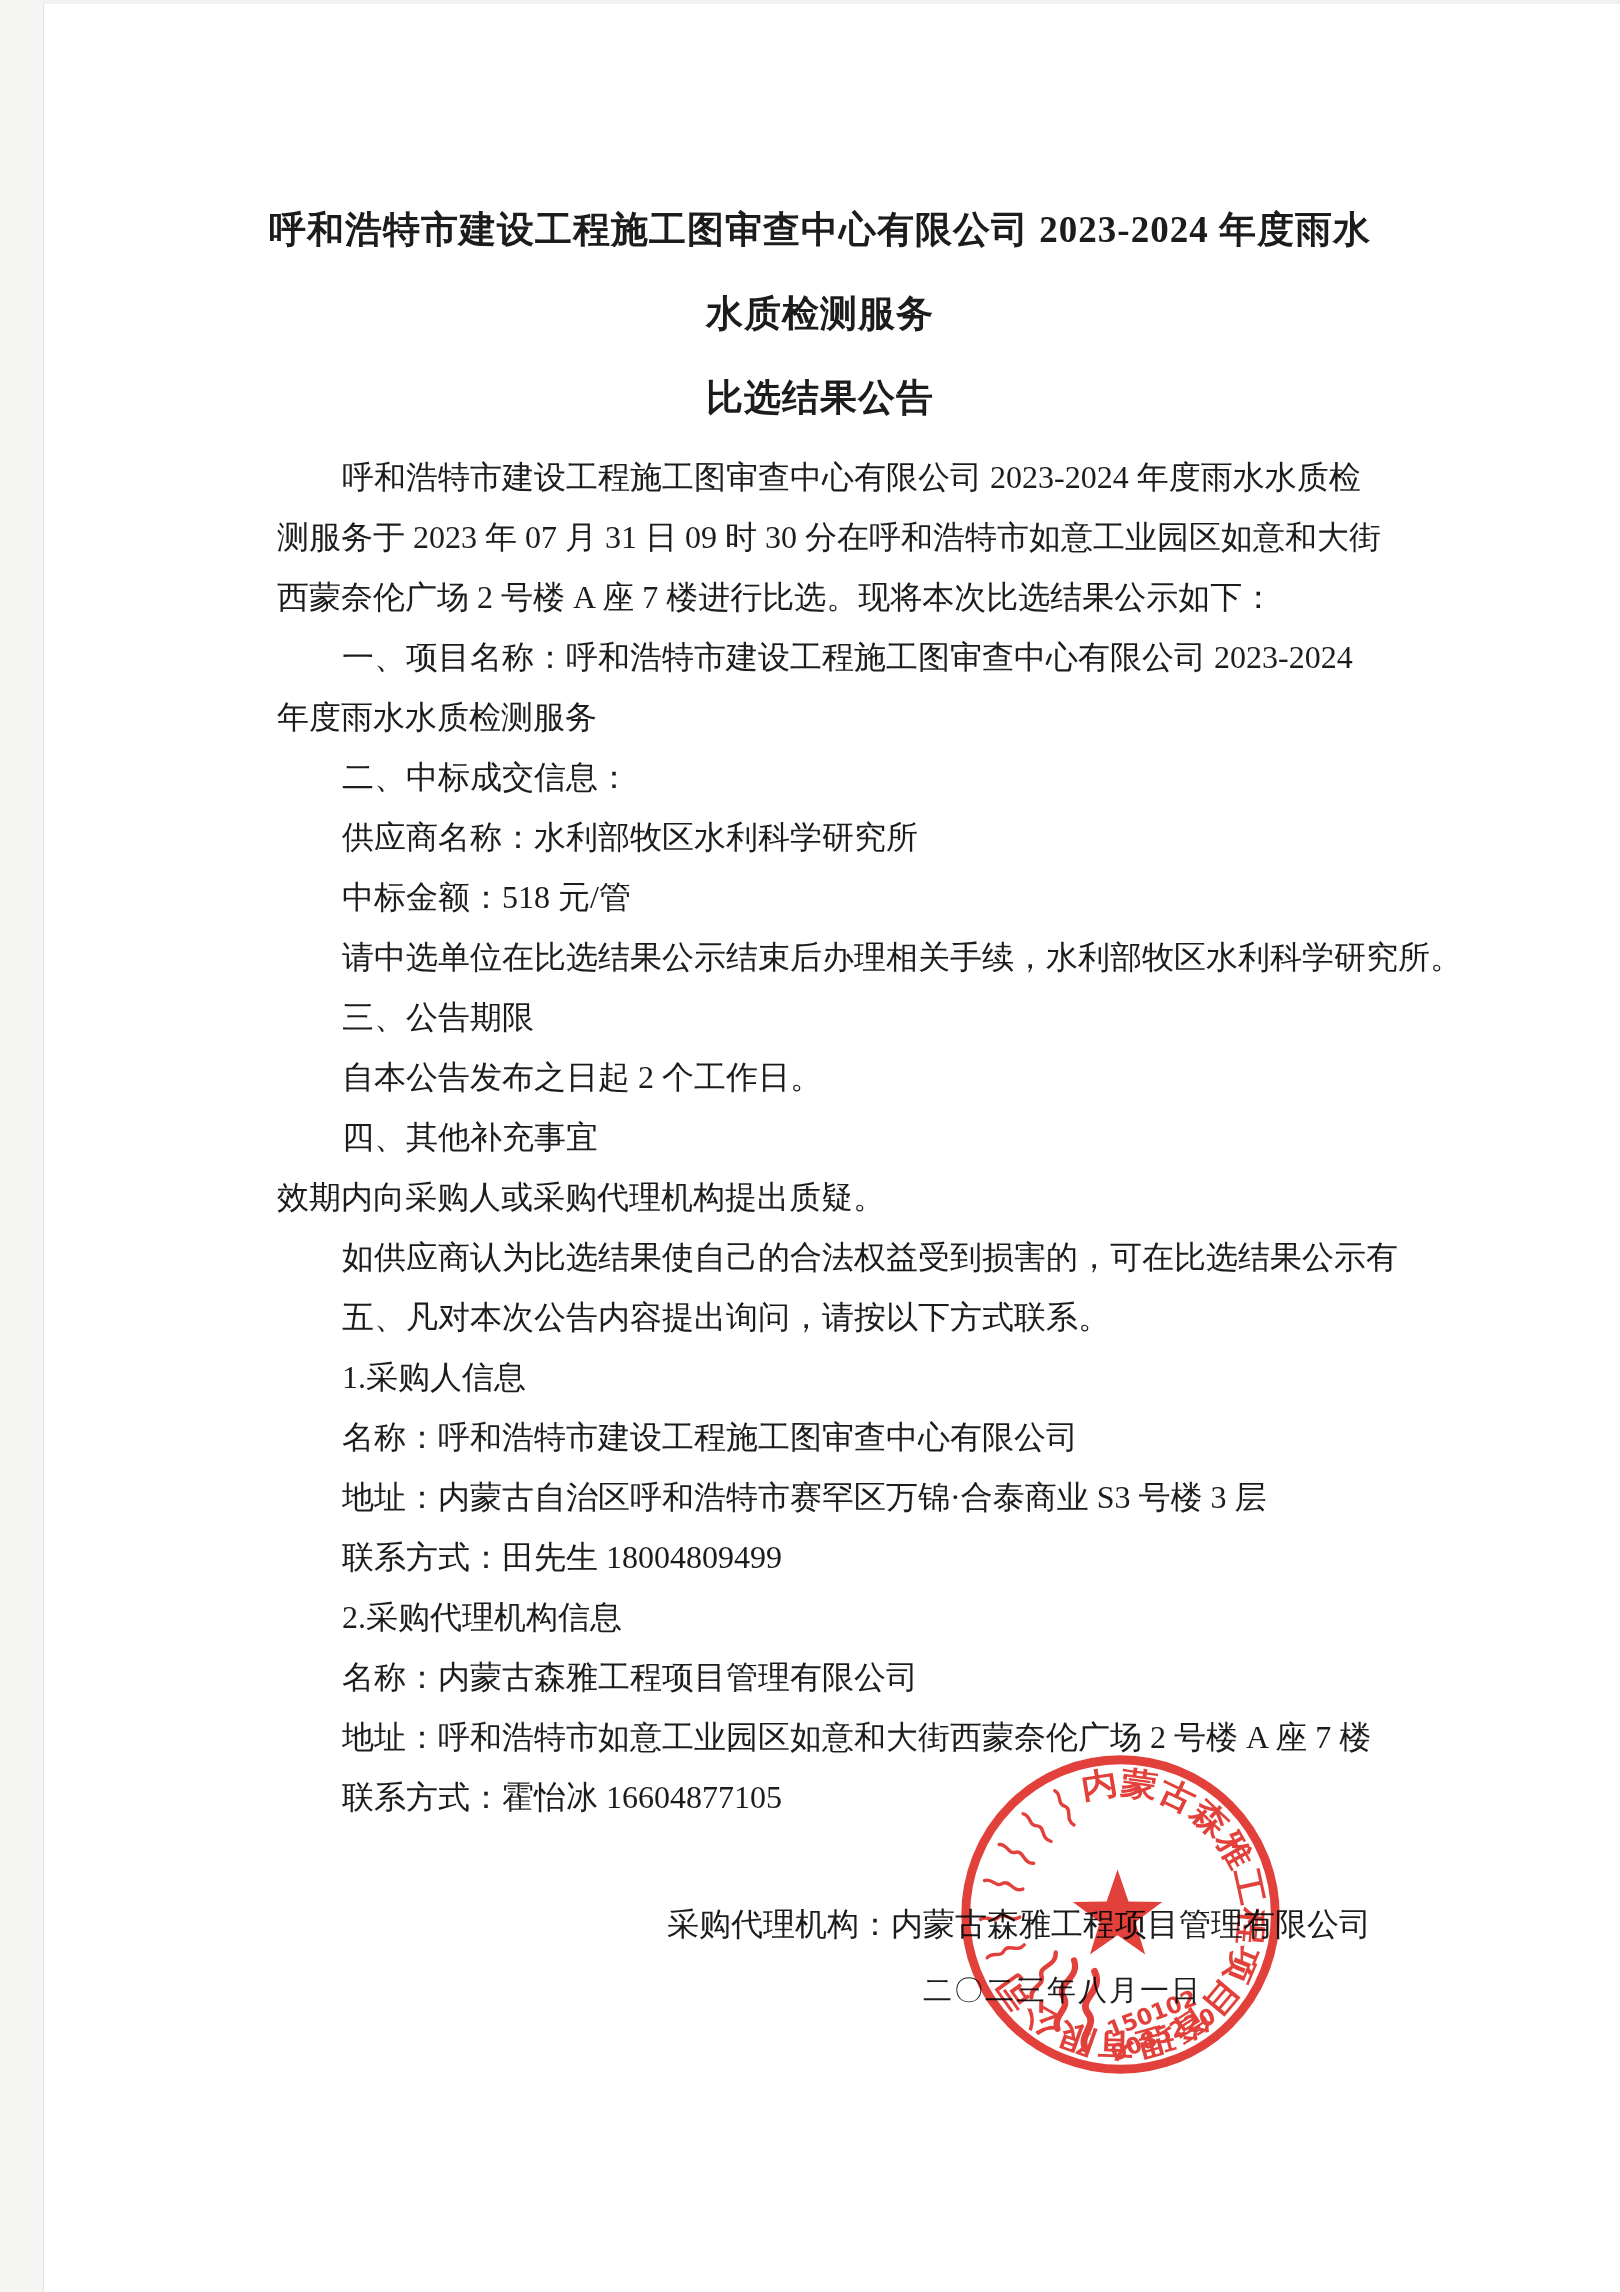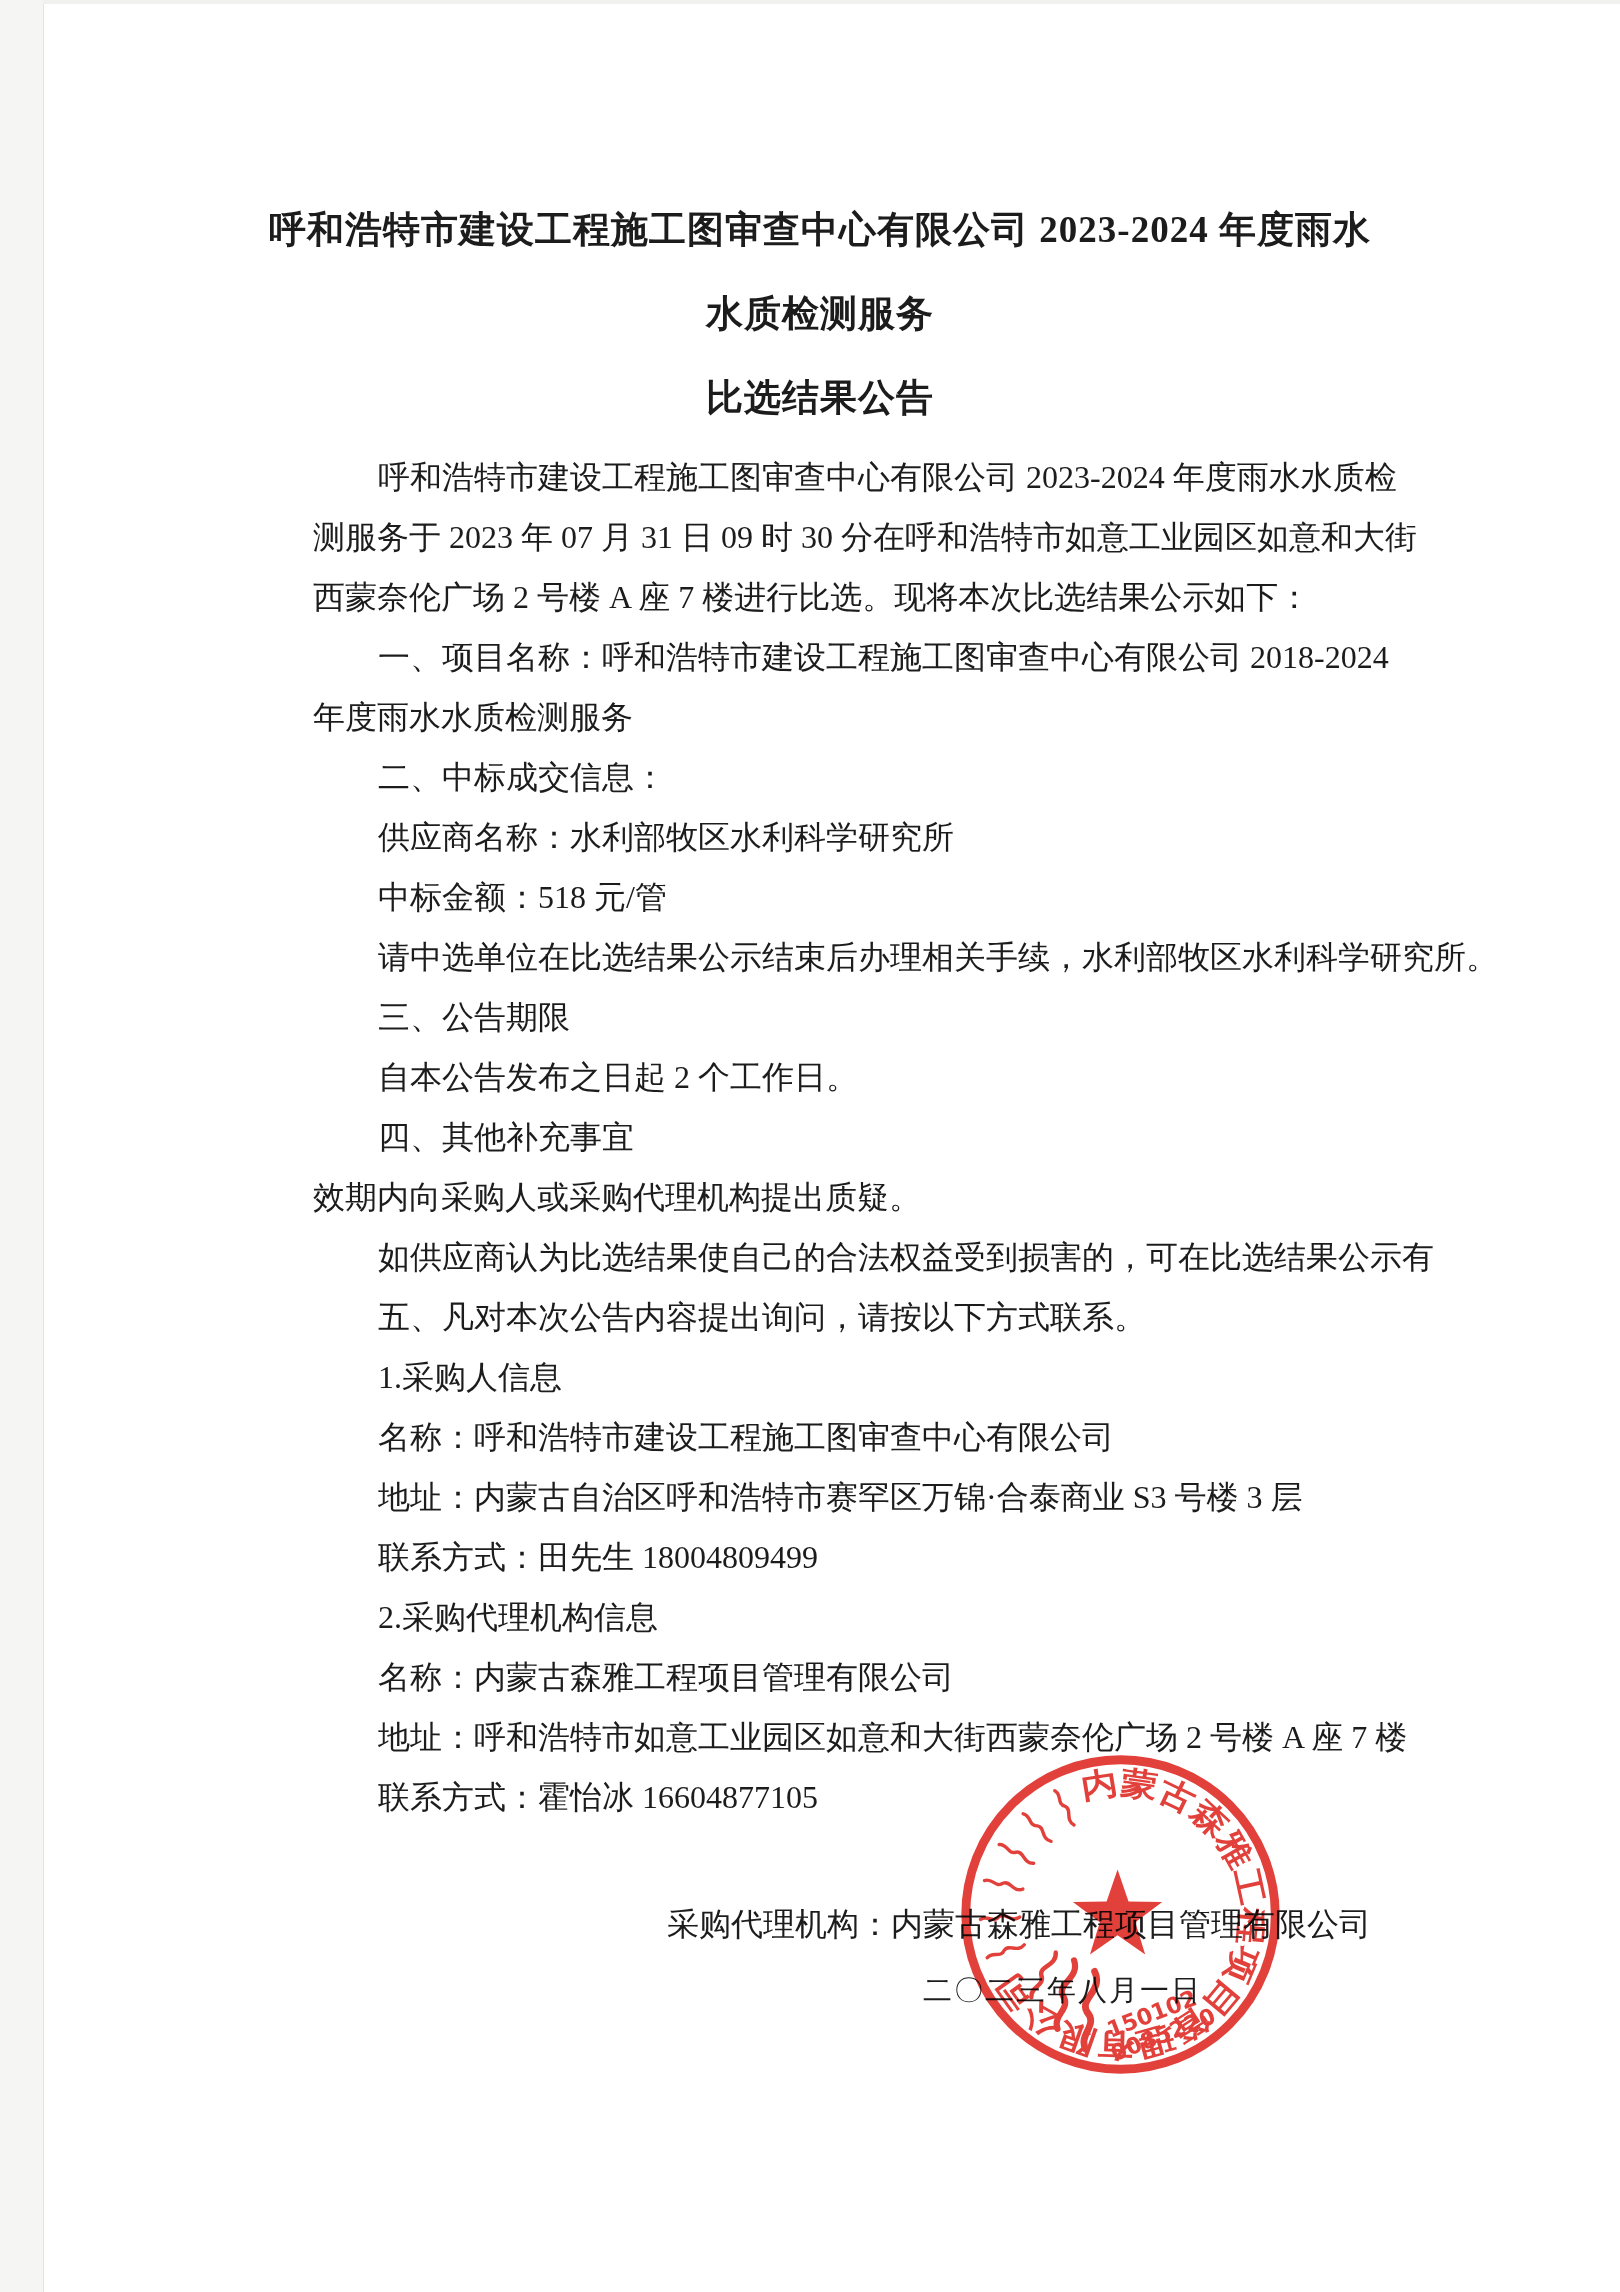--- a/index.html
+++ b/index.html
@@ -8,21 +8,21 @@
     font-family:"Liberation Serif","DejaVu Serif",serif;color:#1c1c1c;
     overflow:hidden;
   }
   .scan-edge-left{position:absolute;left:0;top:0;bottom:0;width:43px;
     background:#f5f5f4;border-right:1px solid #e3e3e1;}
   .scan-edge-top{position:absolute;left:43px;right:0;top:0;height:3.9px;background:#f1f1ef;}
   .title-block{position:absolute;left:59px;right:39px;top:188px;text-align:center;}
   .title-line{height:84px;line-height:84px;font-size:37px;font-weight:700;
     letter-spacing:1px;white-space:nowrap;}
   .body-block{position:absolute;left:277px;top:447px;width:1176px;}
-  .line{height:60px;line-height:60px;font-size:32px;white-space:nowrap;margin-left:36px;}
+  .line{height:60px;line-height:60px;font-size:32px;white-space:nowrap;}
   .line.indent{padding-left:65px;}
   .sig-agency{position:absolute;left:667px;top:1894px;height:60px;line-height:60px;
     font-size:32px;white-space:nowrap;}
   .sig-date{position:absolute;left:923px;top:1960px;height:60px;line-height:60px;
     font-size:29px;letter-spacing:2px;white-space:nowrap;}
   .stamp{position:absolute;left:954px;top:1748px;width:333px;height:333px;
     mix-blend-mode:multiply;opacity:.92;color:#e0302a;}
   .stamp text{font-family:"Liberation Serif","DejaVu Serif",serif;}
   .stamp .code{font-family:"DejaVu Sans","Liberation Sans",sans-serif;font-weight:700;}
 </style>
@@ -35,21 +35,21 @@
 <div class="title-block">
   <div class="title-line">呼和浩特市建设工程施工图审查中心有限公司 2023-2024 年度雨水</div>
   <div class="title-line">水质检测服务</div>
   <div class="title-line">比选结果公告</div>
 </div>
 
 <div class="body-block" id="body-lines">
     <div class="line indent">呼和浩特市建设工程施工图审查中心有限公司 2023-2024 年度雨水水质检</div>
     <div class="line">测服务于 2023 年 07 月 31 日 09 时 30 分在呼和浩特市如意工业园区如意和大街</div>
     <div class="line">西蒙奈伦广场 2 号楼 A 座 7 楼进行比选。现将本次比选结果公示如下：</div>
-    <div class="line indent">一、项目名称：呼和浩特市建设工程施工图审查中心有限公司 2018-2024</div>
+    <div class="line indent">一、项目名称：呼和浩特市建设工程施工图审查中心有限公司 2023-2024</div>
     <div class="line">年度雨水水质检测服务</div>
     <div class="line indent">二、中标成交信息：</div>
     <div class="line indent">供应商名称：水利部牧区水利科学研究所</div>
     <div class="line indent">中标金额：518 元/管</div>
     <div class="line indent">请中选单位在比选结果公示结束后办理相关手续，水利部牧区水利科学研究所。</div>
     <div class="line indent">三、公告期限</div>
     <div class="line indent">自本公告发布之日起 2 个工作日。</div>
     <div class="line indent">四、其他补充事宜</div>
     <div class="line">效期内向采购人或采购代理机构提出质疑。</div>
     <div class="line indent">如供应商认为比选结果使自己的合法权益受到损害的，可在比选结果公示有</div>

